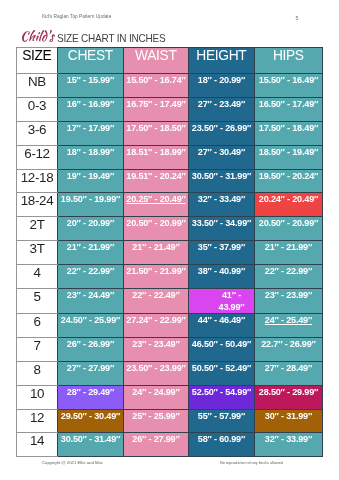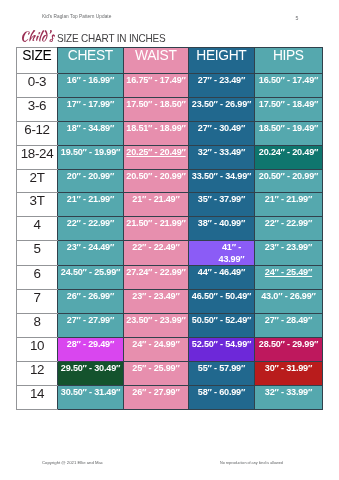--- a/index.html
+++ b/index.html
@@ -43,46 +43,60 @@
       <tr>
           <th class="size-head">SIZE</th>
           <th class="h-chest" style="background: rgb(85, 168, 174); color: rgb(255, 255, 255);">CHEST</th>
           <th class="h-waist" style="background: rgb(231, 143, 174); color: rgb(255, 255, 255);">WAIST</th>
           <th class="h-height" style="background: rgb(33, 104, 142); color: rgb(255, 255, 255);">HEIGHT</th>
           <th class="h-hips" style="background: rgb(85, 168, 174); color: rgb(255, 255, 255);">HIPS</th>
         </tr>
     </thead>
     <tbody>
       <tr>
+          <td class="size">NB</td>
+          <td class="c-chest" style="background: rgb(85, 168, 174); color: rgb(255, 255, 255);">15″ - 15.99″</td>
+          <td class="c-waist" style="background: rgb(231, 143, 174); color: rgb(255, 255, 255);">15.50″ - 16.74″</td>
+          <td class="c-height" style="background: rgb(33, 104, 142); color: rgb(255, 255, 255);">18″ - 20.99″</td>
+          <td class="c-hips" style="background: rgb(85, 168, 174); color: rgb(255, 255, 255);">15.50″ - 16.49″</td>
+        </tr>
+      <tr>
           <td class="size">0-3</td>
           <td class="c-chest" style="background: rgb(85, 168, 174); color: rgb(255, 255, 255);">16″ - 16.99″</td>
           <td class="c-waist" style="background: rgb(231, 143, 174); color: rgb(255, 255, 255);">16.75″ - 17.49″</td>
           <td class="c-height" style="background: rgb(33, 104, 142); color: rgb(255, 255, 255);">27″ - 23.49″</td>
           <td class="c-hips" style="background: rgb(85, 168, 174); color: rgb(255, 255, 255);">16.50″ - 17.49″</td>
         </tr>
       <tr>
           <td class="size">3-6</td>
           <td class="c-chest" style="background: rgb(85, 168, 174); color: rgb(255, 255, 255);">17″ - 17.99″</td>
           <td class="c-waist" style="background: rgb(231, 143, 174); color: rgb(255, 255, 255);">17.50″ - 18.50″</td>
           <td class="c-height" style="background: rgb(33, 104, 142); color: rgb(255, 255, 255);">23.50″ - 26.99″</td>
           <td class="c-hips" style="background: rgb(85, 168, 174); color: rgb(255, 255, 255);">17.50″ - 18.49″</td>
         </tr>
       <tr>
           <td class="size">6-12</td>
-          <td class="c-chest" style="background: rgb(85, 168, 174); color: rgb(255, 255, 255);">18″ - 34.89″</td>
+          <td class="c-chest" style="background: rgb(85, 168, 174); color: rgb(255, 255, 255);">18″ - 18.99″</td>
           <td class="c-waist" style="background: rgb(231, 143, 174); color: rgb(255, 255, 255);">18.51″ - 18.99″</td>
           <td class="c-height" style="background: rgb(33, 104, 142); color: rgb(255, 255, 255);">27″ - 30.49″</td>
           <td class="c-hips" style="background: rgb(85, 168, 174); color: rgb(255, 255, 255);">18.50″ - 19.49″</td>
+        </tr>
+      <tr>
+          <td class="size">12-18</td>
+          <td class="c-chest" style="background: rgb(85, 168, 174); color: rgb(255, 255, 255);">19″ - 19.49″</td>
+          <td class="c-waist" style="background: rgb(231, 143, 174); color: rgb(255, 255, 255);">19.51″ - 20.24″</td>
+          <td class="c-height" style="background: rgb(33, 104, 142); color: rgb(255, 255, 255);">30.50″ - 31.99″</td>
+          <td class="c-hips" style="background: rgb(85, 168, 174); color: rgb(255, 255, 255);">19.50″ - 20.24″</td>
         </tr>
       <tr>
           <td class="size">18-24</td>
           <td class="c-chest" style="background: rgb(85, 168, 174); color: rgb(255, 255, 255);">19.50″ - 19.99″</td>
           <td class="c-waist" style="background: rgb(231, 143, 174); color: rgb(255, 255, 255); text-decoration: underline;">20.25″ - 20.49″</td>
           <td class="c-height" style="background: rgb(33, 104, 142); color: rgb(255, 255, 255);">32″ - 33.49″</td>
-          <td class="c-hips" style="background: #0f766e; color: rgb(255, 255, 255);">20.24″ - 20.49″</td>
+          <td class="c-hips" style="background: #ef4444; color: rgb(255, 255, 255);">20.24″ - 20.49″</td>
         </tr>
       <tr>
           <td class="size">2T</td>
           <td class="c-chest" style="background: rgb(85, 168, 174); color: rgb(255, 255, 255);">20″ - 20.99″</td>
           <td class="c-waist" style="background: rgb(231, 143, 174); color: rgb(255, 255, 255);">20.50″ - 20.99″</td>
           <td class="c-height" style="background: rgb(33, 104, 142); color: rgb(255, 255, 255);">33.50″ - 34.99″</td>
           <td class="c-hips" style="background: rgb(85, 168, 174); color: rgb(255, 255, 255);">20.50″ - 20.99″</td>
         </tr>
       <tr>
           <td class="size">3T</td>
@@ -95,57 +109,57 @@
           <td class="size">4</td>
           <td class="c-chest" style="background: rgb(85, 168, 174); color: rgb(255, 255, 255);">22″ - 22.99″</td>
           <td class="c-waist" style="background: rgb(231, 143, 174); color: rgb(255, 255, 255);">21.50″ - 21.99″</td>
           <td class="c-height" style="background: rgb(33, 104, 142); color: rgb(255, 255, 255);">38″ - 40.99″</td>
           <td class="c-hips" style="background: rgb(85, 168, 174); color: rgb(255, 255, 255);">22″ - 22.99″</td>
         </tr>
       <tr>
           <td class="size">5</td>
           <td class="c-chest" style="background: rgb(85, 168, 174); color: rgb(255, 255, 255);">23″ - 24.49″</td>
           <td class="c-waist" style="background: rgb(231, 143, 174); color: rgb(255, 255, 255);">22″ - 22.49″</td>
-          <td class="c-height" style="background: #8b5cf6; color: rgb(255, 255, 255); padding-left: 20px;">41″ - 43.99″</td>
+          <td class="c-height" style="background: #d946ef; color: rgb(255, 255, 255); padding-left: 20px;">41″ - 43.99″</td>
           <td class="c-hips" style="background: rgb(85, 168, 174); color: rgb(255, 255, 255);">23″ - 23.99″</td>
         </tr>
       <tr>
           <td class="size">6</td>
           <td class="c-chest" style="background: rgb(85, 168, 174); color: rgb(255, 255, 255);">24.50″ - 25.99″</td>
           <td class="c-waist" style="background: rgb(231, 143, 174); color: rgb(255, 255, 255);">27.24″ - 22.99″</td>
           <td class="c-height" style="background: rgb(33, 104, 142); color: rgb(255, 255, 255);">44″ - 46.49″</td>
           <td class="c-hips" style="background: rgb(85, 168, 174); color: rgb(255, 255, 255); text-decoration: underline;">24″ - 25.49″</td>
         </tr>
       <tr>
           <td class="size">7</td>
           <td class="c-chest" style="background: rgb(85, 168, 174); color: rgb(255, 255, 255);">26″ - 26.99″</td>
           <td class="c-waist" style="background: rgb(231, 143, 174); color: rgb(255, 255, 255); text-align: center;">23″ - 23.49″</td>
           <td class="c-height" style="background: rgb(33, 104, 142); color: rgb(255, 255, 255);">46.50″ - 50.49″</td>
-          <td class="c-hips" style="background: rgb(85, 168, 174); color: rgb(255, 255, 255);">43.0″ - 26.99″</td>
+          <td class="c-hips" style="background: rgb(85, 168, 174); color: rgb(255, 255, 255);">22.7″ - 26.99″</td>
         </tr>
       <tr>
           <td class="size">8</td>
           <td class="c-chest" style="background: rgb(85, 168, 174); color: rgb(255, 255, 255);">27″ - 27.99″</td>
           <td class="c-waist" style="background: rgb(231, 143, 174); color: rgb(255, 255, 255);">23.50″ - 23.99″</td>
           <td class="c-height" style="background: rgb(33, 104, 142); color: rgb(255, 255, 255);">50.50″ - 52.49″</td>
           <td class="c-hips" style="background: rgb(85, 168, 174); color: rgb(255, 255, 255);">27″ - 28.49″</td>
         </tr>
       <tr>
           <td class="size">10</td>
-          <td class="c-chest" style="background: #d946ef; color: rgb(255, 255, 255);">28″ - 29.49″</td>
+          <td class="c-chest" style="background: #8b5cf6; color: rgb(255, 255, 255);">28″ - 29.49″</td>
           <td class="c-waist" style="background: rgb(231, 143, 174); color: rgb(255, 255, 255);">24″ - 24.99″</td>
           <td class="c-height" style="background: #6d28d9; color: rgb(255, 255, 255);">52.50″ - 54.99″</td>
           <td class="c-hips" style="background: #be185d; color: rgb(255, 255, 255); margin-left: 24px;">28.50″ - 29.99″</td>
         </tr>
       <tr>
           <td class="size">12</td>
-          <td class="c-chest" style="background: #14532d; color: rgb(255, 255, 255);">29.50″ - 30.49″</td>
+          <td class="c-chest" style="background: #a16207; color: rgb(255, 255, 255);">29.50″ - 30.49″</td>
           <td class="c-waist" style="background: rgb(231, 143, 174); color: rgb(255, 255, 255);">25″ - 25.99″</td>
           <td class="c-height" style="background: rgb(33, 104, 142); color: rgb(255, 255, 255);">55″ - 57.99″</td>
-          <td class="c-hips" style="background: #b91c1c; color: rgb(255, 255, 255);">30″ - 31.99″</td>
+          <td class="c-hips" style="background: #a16207; color: rgb(255, 255, 255);">30″ - 31.99″</td>
         </tr>
       <tr>
           <td class="size">14</td>
           <td class="c-chest" style="background: rgb(85, 168, 174); color: rgb(255, 255, 255);">30.50″ - 31.49″</td>
           <td class="c-waist" style="background: rgb(231, 143, 174); color: rgb(255, 255, 255);">26″ - 27.99″</td>
           <td class="c-height" style="background: rgb(33, 104, 142); color: rgb(255, 255, 255);">58″ - 60.99″</td>
           <td class="c-hips" style="background: rgb(85, 168, 174); color: rgb(255, 255, 255);">32″ - 33.99″</td>
         </tr>
     </tbody>
   </table>

